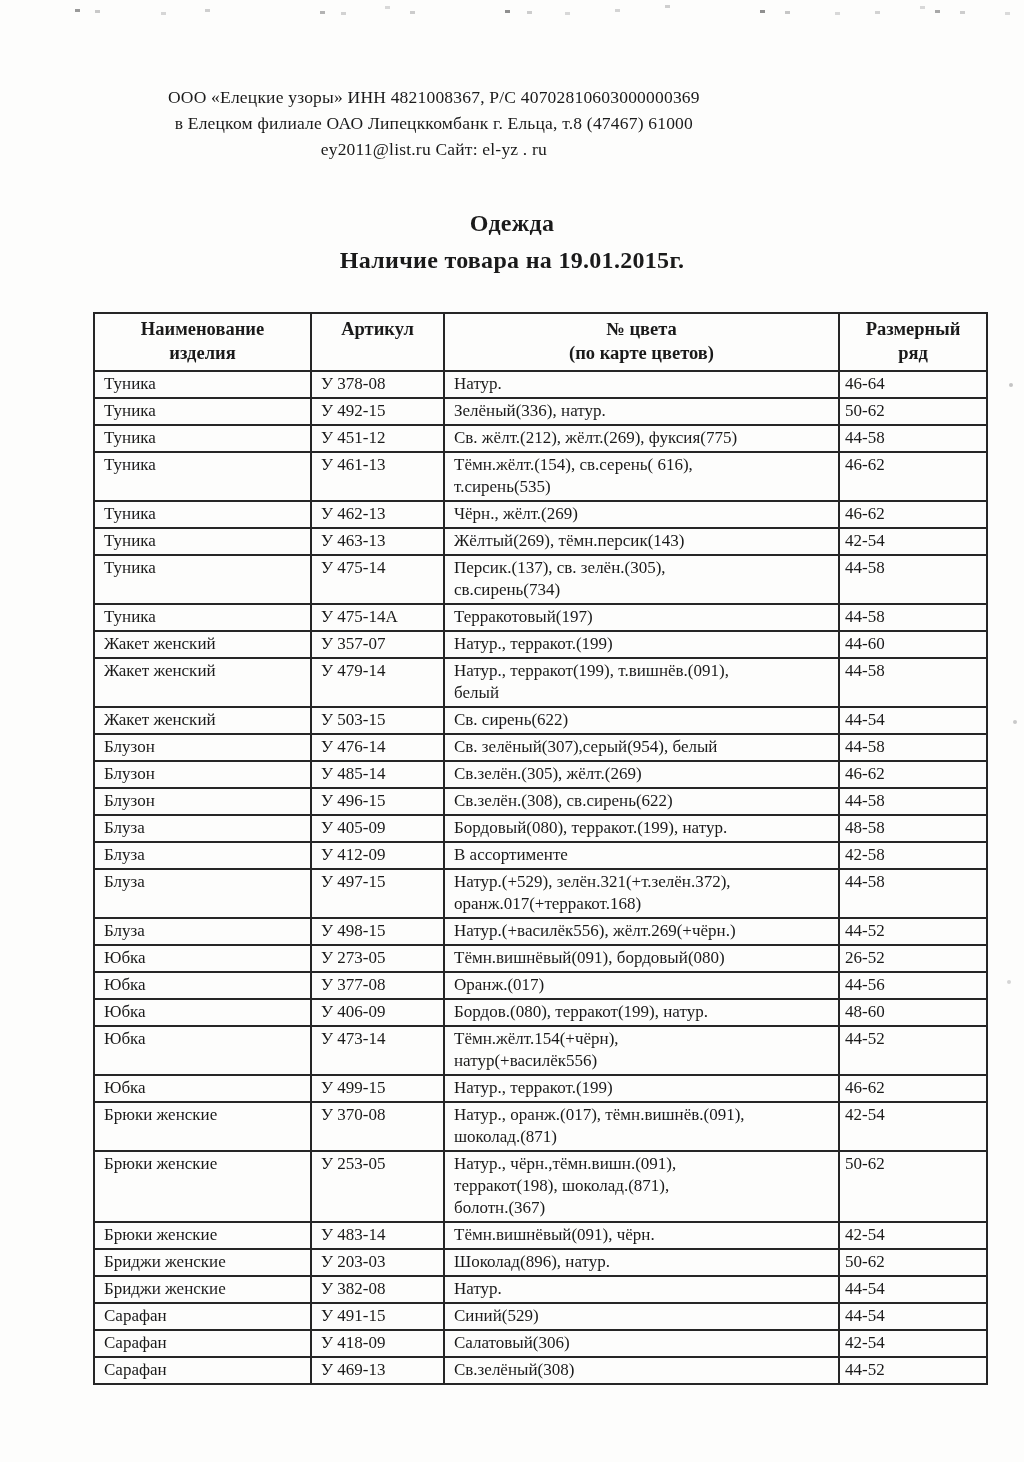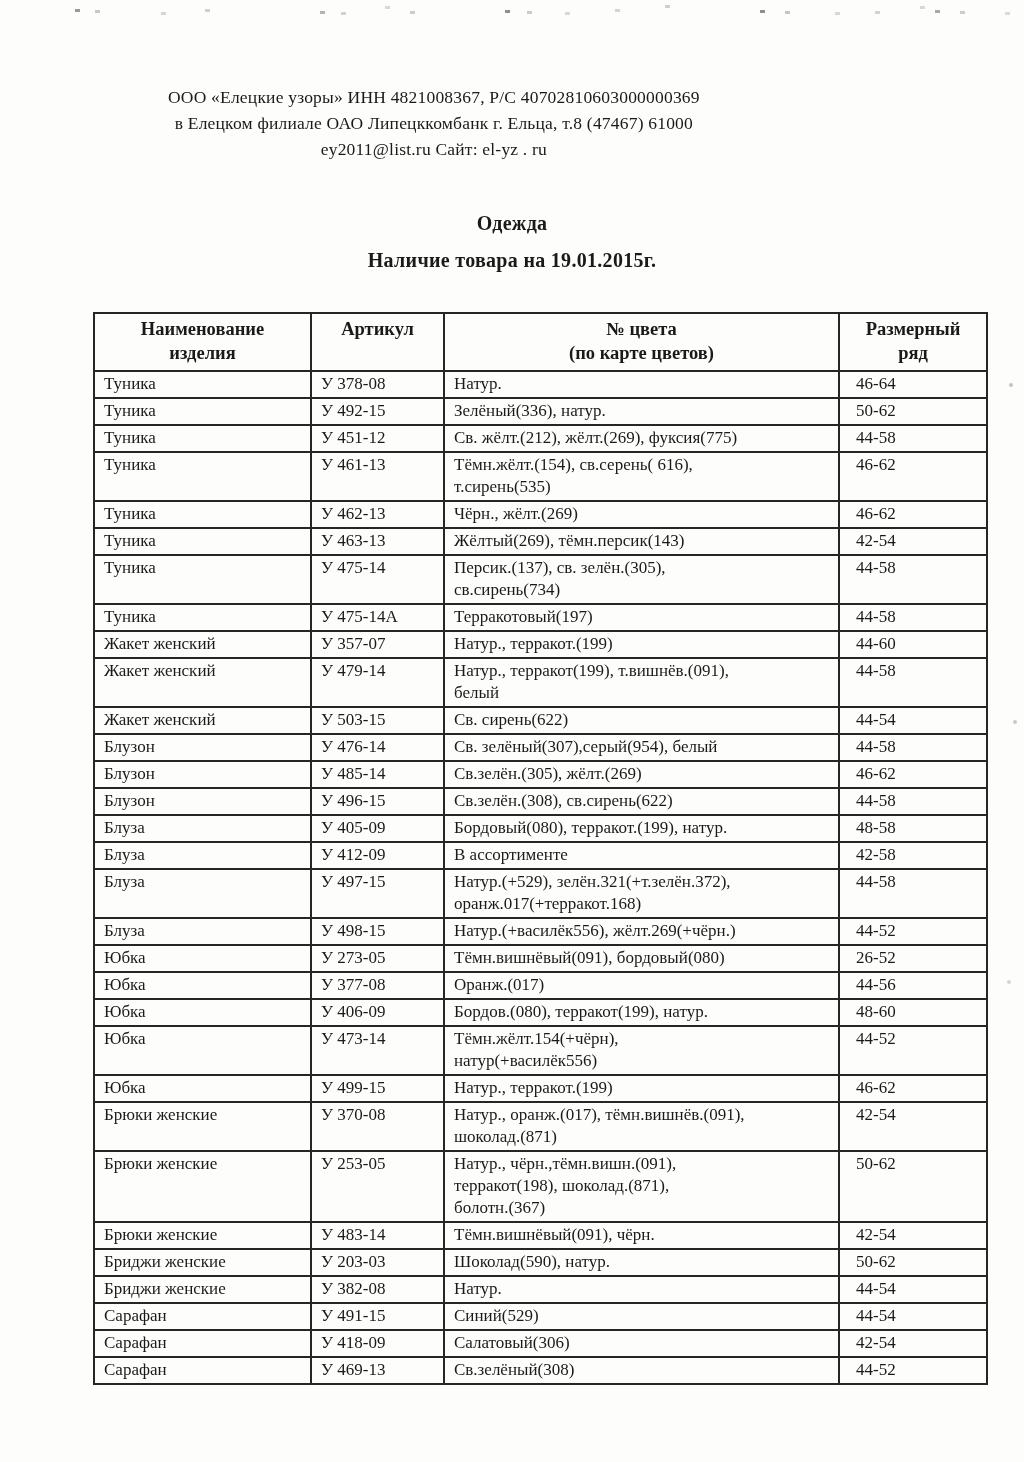--- a/index.html
+++ b/index.html
@@ -69,21 +69,21 @@
   .company-block .email {
   }
 
   .doc-title {
     position: absolute;
     left: 0;
     top: 205px;
     width: 1024px;
     text-align: center;
     font-weight: bold;
-    font-size: 20px;
+    font-size: 24px;
     line-height: 37px;
     letter-spacing: 0.3px;
   }
 
   table.goods {
     position: absolute;
     left: 93px;
     top: 312px;
     width: 893px;
     border-collapse: collapse;
@@ -107,21 +107,21 @@
     padding: 3px 4px 5px 4px;
     line-height: 24px;
     white-space: pre-line;
     border-radius: 20px;
   }
   table.goods td {
     padding: 1px 6px 2px 9px;
     line-height: 22px;
     white-space: pre-line;
   }
-  table.goods td.sizes { padding-left: 16px; margin-left: 28px; }
+  table.goods td.sizes { padding-left: 5px; margin-left: 28px; }
 </style>
 </head>
 <body>
 
 <div class="scan-specks"></div>
 <div class="edge-dots"></div>
 
 <div class="company-block">
   <div>ООО «Елецкие узоры» ИНН 4821008367, Р/С 40702810603000000369</div>
   <div>в Елецком филиале ОАО Липецккомбанк г. Ельца, т.8 (47467) 61000</div>
@@ -339,21 +339,21 @@
   <tr>
     <td class="name">Брюки женские</td>
     <td class="article">У 483-14</td>
     <td class="colors">Тёмн.вишнёвый(091), чёрн.</td>
     <td class="sizes">42-54</td>
   </tr>
 
   <tr>
     <td class="name">Бриджи женские</td>
     <td class="article">У 203-03</td>
-    <td class="colors">Шоколад(590), натур.</td>
+    <td class="colors">Шоколад(896), натур.</td>
     <td class="sizes">50-62</td>
   </tr>
 
   <tr>
     <td class="name">Бриджи женские</td>
     <td class="article">У 382-08</td>
     <td class="colors">Натур.</td>
     <td class="sizes">44-54</td>
   </tr>
 

